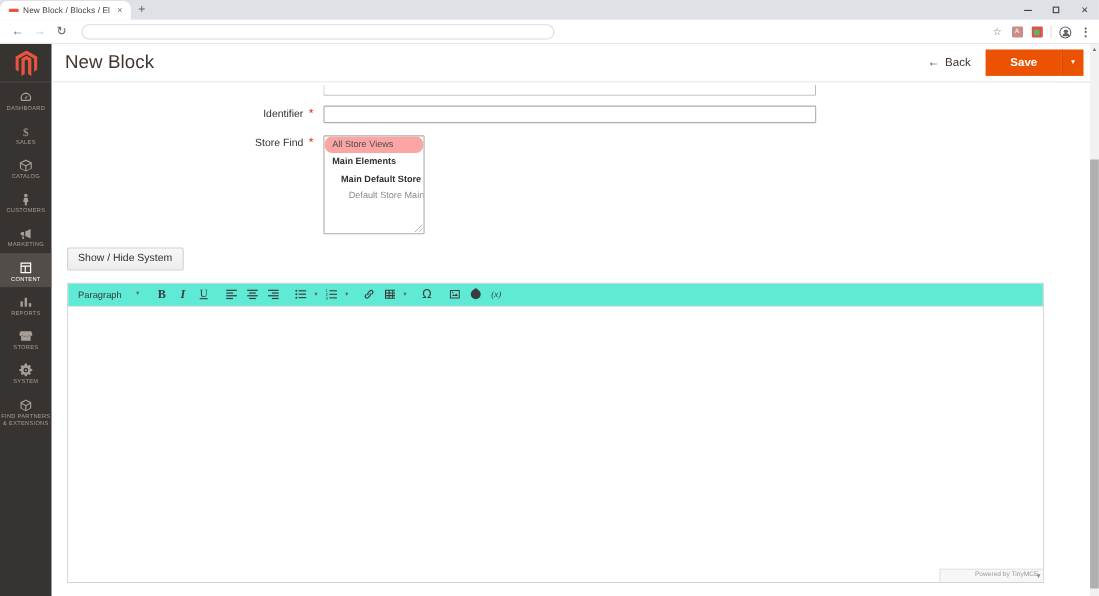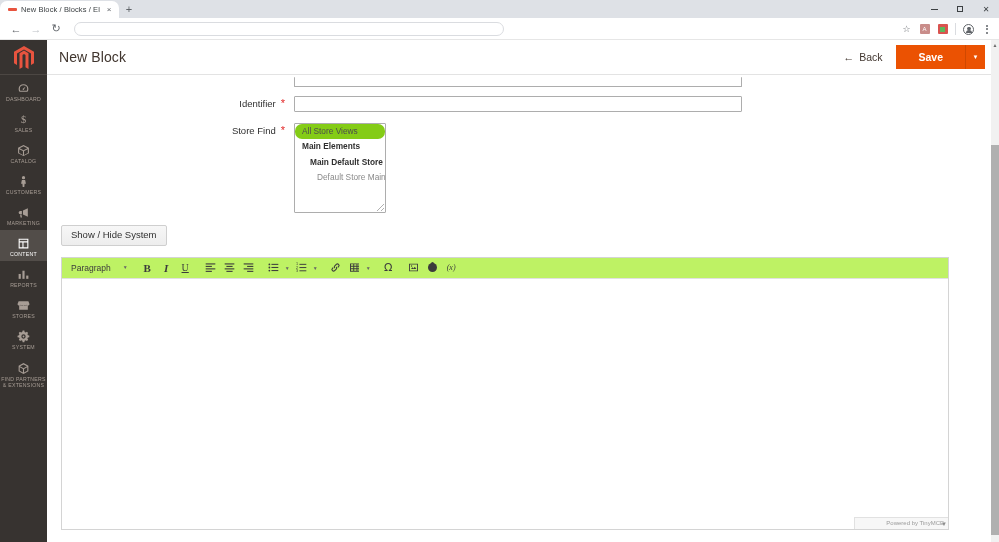--- a/index.html
+++ b/index.html
@@ -163,21 +163,21 @@
   
   .page-header {
     position: absolute; top: 0; left: 47px;
     width: 952px; height: 35px;
     background: #ffffff;
     border-bottom: 1px solid #e3e3e3;
     display: flex; align-items: center;
     padding: 0 14px 0 12px;
   }
   .page-title {
-    font-size: 14px; color: #41362f; font-weight: 400;
+    font-size: 17px; color: #41362f; font-weight: 400;
     letter-spacing: .1px;
   }
   .header-actions {
     margin-left: auto; display: flex; align-items: center; gap: 14px;
   }
   .back-btn {
     display: flex; align-items: center; gap: 5px;
     font-size: 10.5px; color: #41362f;
     background: none; border: none; cursor: pointer;
     font-family: inherit;
@@ -244,21 +244,21 @@
     border-radius: 1px;
   }
   .ms-opt {
     font-size: 8.3px;
     line-height: 15.4px; height: 15.4px;
     padding-left: 7px;
     color: #303030;
     white-space: nowrap;
     cursor: pointer;
   }
-  .ms-opt.sel { background: #84cc16; color: #4c4c4c; border-radius: 7px; }
+  .ms-opt.sel { background: #fca5a5; color: #4c4c4c; border-radius: 7px; }
   .ms-opt.lvl0 { font-weight: 400; }
   .ms-opt.lvl1 { font-weight: 700; padding-left: 7px; }
   .ms-opt.lvl2 { font-weight: 700; padding-left: 15px; }
   .ms-opt.lvl3 { font-weight: 400; color: #8a8a8a; padding-left: 22px; }
   .ms-resize {
     position: absolute; right: 1px; bottom: 1px;
     width: 7px; height: 7px;
     background:
       linear-gradient(135deg, transparent 45%, #b0b0b0 45%, #b0b0b0 55%, transparent 55%),
       linear-gradient(135deg, transparent 72%, #b0b0b0 72%, #b0b0b0 82%, transparent 82%);
@@ -279,21 +279,21 @@
 
   .tinymce {
     margin-top: 11px;
     border: 1px solid #d4d4d4;
     background: #ffffff;
     height: 273px;
     position: relative;
   }
   .mce-toolbar {
     height: 21px;
-    background: #bef264;
+    background: #5eead4;
     border-bottom: 1px solid #e1e1e1;
     display: flex; align-items: center;
     padding-left: 4px;
     gap: 0;
   }
   .mce-select {
     display: flex; align-items: center; gap: 12px;
     height: 16px; padding: 0 4px 0 5px;
     font-size: 8.5px; color: #3c3c3c;
     cursor: pointer;

